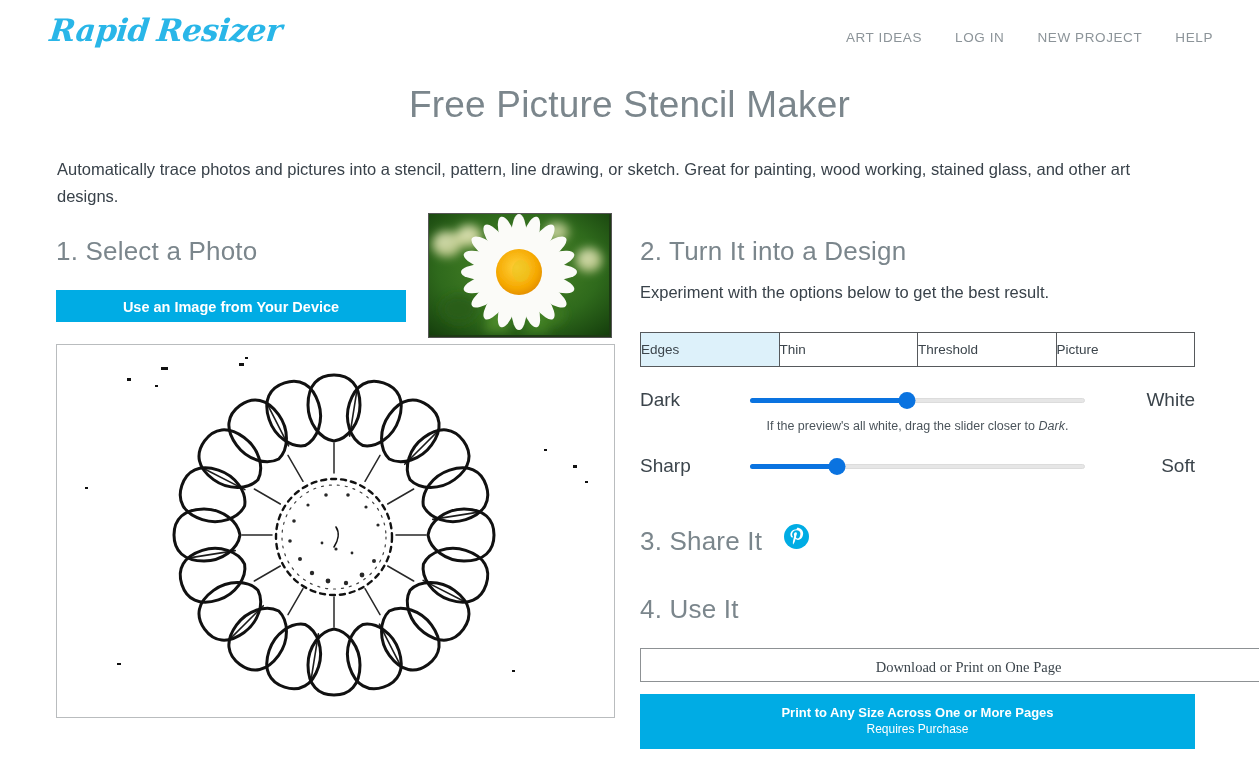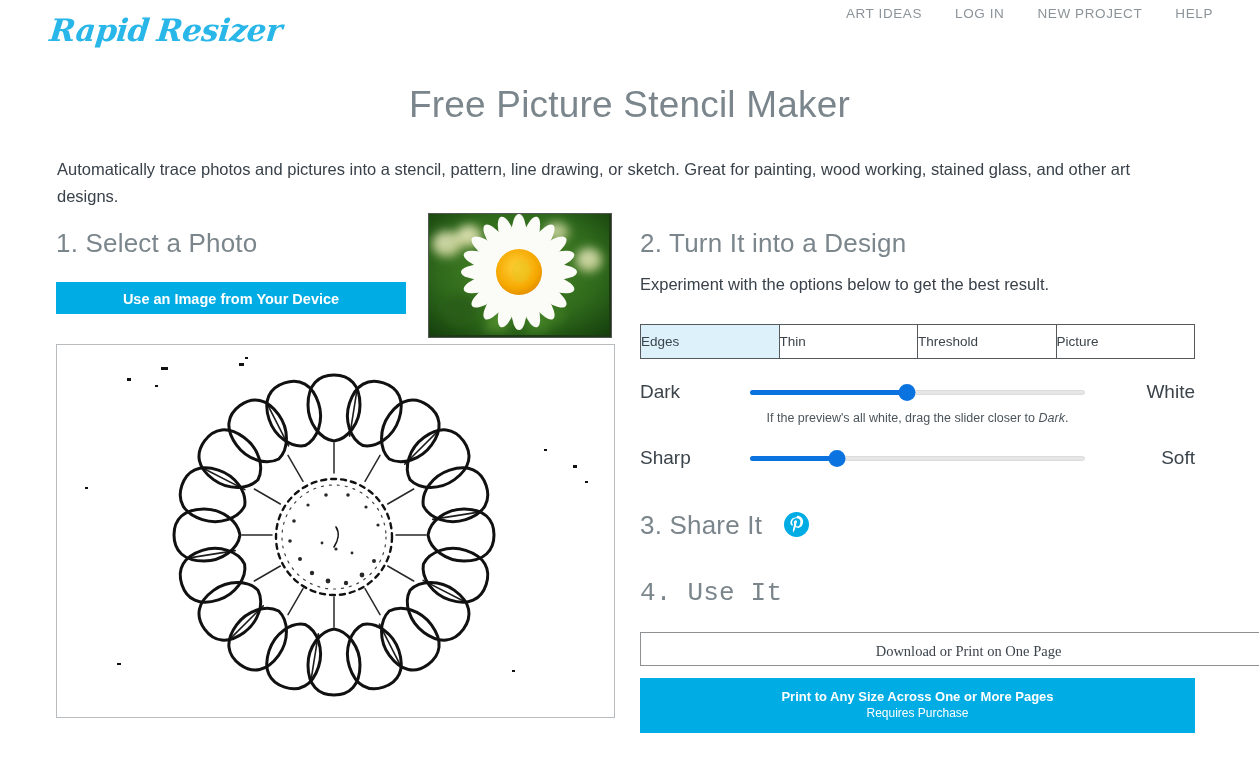--- a/index.html
+++ b/index.html
@@ -32,21 +32,21 @@
     color: #29b6e8;
     letter-spacing: -0.5px;
     transform: skewX(-6deg);
     white-space: nowrap;
   }
   .logo .w2 { margin-left: 8px; }
 
   .nav {
     position: absolute;
     right: 46px;
-    top: 6px;
+    top: 30px;
     display: flex;
     gap: 33px;
     align-items: center;
   }
   .nav a {
     font-size: 13.5px;
     letter-spacing: 0.6px;
     color: #8c9499;
     text-decoration: none;
     white-space: nowrap;
@@ -86,21 +86,21 @@
     position: absolute;
     left: 640px;
     top: 0;
     width: 557px;
   }
 
   .step-heading {
     font-size: 26px;
     font-weight: 300;
     color: #7b868c;
-    margin: 4px 0 0 0;
+    margin: 12px 0 0 0;
     line-height: 1.3;
     letter-spacing: 0.2px;
   }
 
   .btn-blue {
     display: block;
     width: 350px;
     height: 32px;
     line-height: 32px;
     background: #00ace4;
@@ -338,21 +338,21 @@
 
     <div class="share-row">
       <h2 class="step-heading">3. Share It</h2>
       <span class="pin-icon">
         <svg width="25" height="25" viewBox="0 0 25 25" aria-hidden="true">
           <path fill="#ffffff" d="M12.6 5.2c-4.1 0-6.2 2.8-6.2 5.2 0 1.4.6 2.7 1.8 3.2.2.1.4 0 .4-.2l.2-.7c.05-.2.03-.3-.12-.47-.37-.43-.6-1-.6-1.77 0-2.3 1.7-4.3 4.5-4.3 2.45 0 3.8 1.5 3.8 3.5 0 2.6-1.15 4.8-2.87 4.8-.95 0-1.65-.78-1.43-1.74.27-1.15.8-2.4.8-3.22 0-.75-.4-1.37-1.23-1.37-.98 0-1.76 1-1.76 2.36 0 .86.3 1.44.3 1.44l-1.17 4.95c-.35 1.47-.05 3.27-.03 3.45.02.1.16.13.22.05.1-.12 1.3-1.6 1.7-3.07.12-.42.68-2.63.68-2.63.34.64 1.32 1.2 2.36 1.2 3.1 0 5.2-2.83 5.2-6.6 0-2.86-2.42-5.52-6.1-5.52z"></path>
         </svg>
       </span>
     </div>
 
-    <h2 class="step-heading" style="margin-top:34px;font-family:Liberation Mono, monospace;">4. Use It</h2>
+    <h2 class="step-heading" style="margin-top:34px;">4. Use It</h2>
     <button class="btn-outline">Download or Print on One Page</button>
     <button class="btn-print">
       <span class="main">Print to Any Size Across One or More Pages</span>
       <span class="sub">Requires Purchase</span>
     </button>
   </div>
 </div>
 
 <div class="thumb">
   <svg width="180" height="121" viewBox="0 0 180 121" aria-hidden="true">

